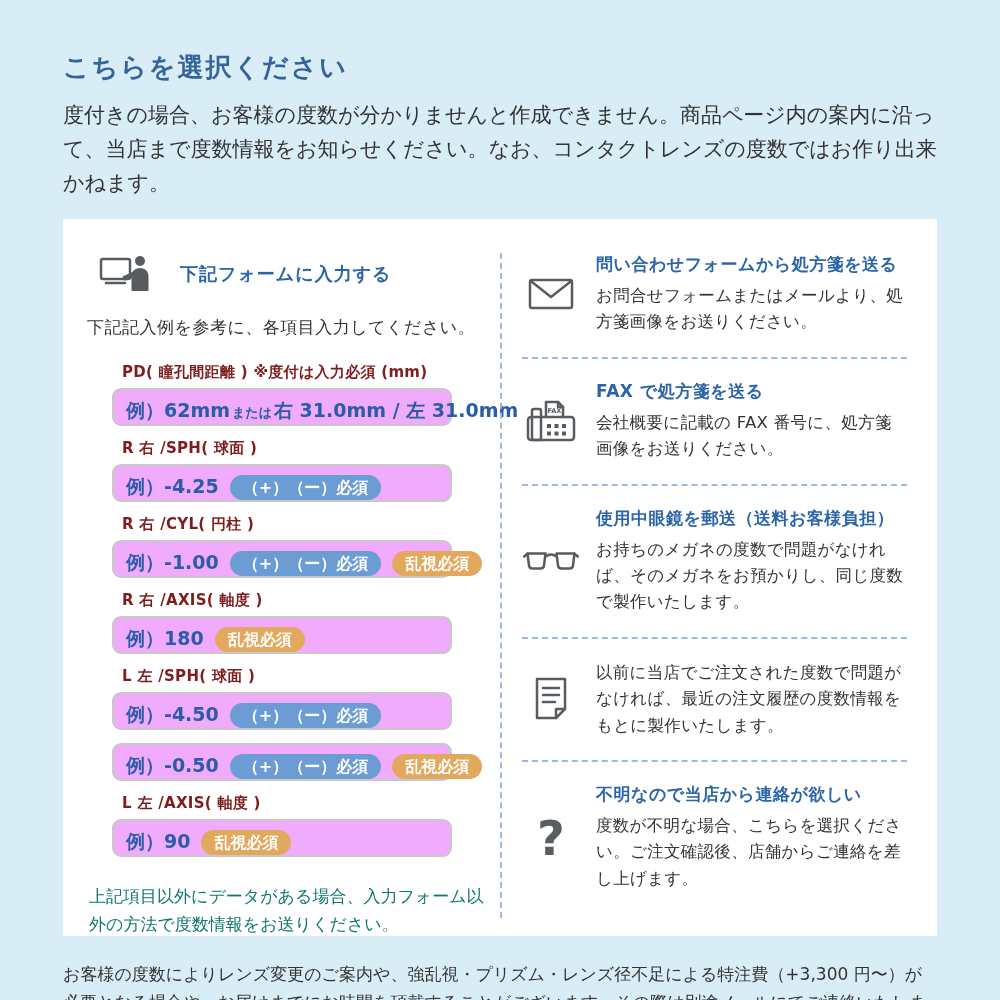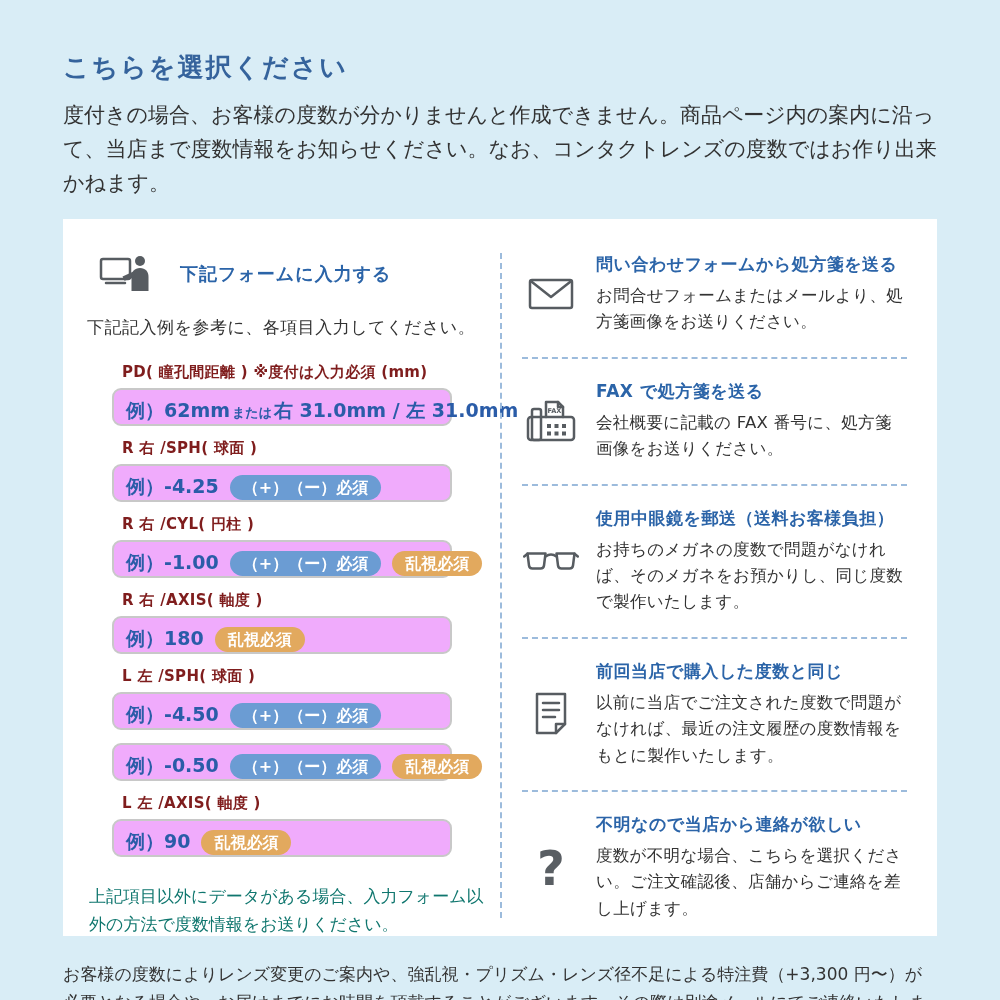--- a/index.html
+++ b/index.html
@@ -214,21 +214,20 @@
         <div class="method-icon">
           <svg width="40" height="46" viewBox="0 0 40 46">
             <path class="stroke" d="M6 3 h28 v30 l-9 9 H6 z"></path>
             <path class="stroke" d="M34 33 h-9 v9" stroke-width="2.2"></path>
             <line class="stroke" x1="12" y1="12" x2="28" y2="12"></line>
             <line class="stroke" x1="12" y1="19" x2="28" y2="19"></line>
             <line class="stroke" x1="12" y1="26" x2="24" y2="26"></line>
           </svg>
         </div>
         <div class="method-text">
-          <div class="method-title">前回当店で購入した度数と同じ</div>
           <div class="method-body">以前に当店でご注文された度数で問題がなければ、最近の注文履歴の度数情報をもとに製作いたします。</div>
         </div>
       </div>
 
       <div class="divider-h"></div>
 
       <div class="method">
         <div class="method-icon">
           <div class="q-glyph">?</div>
         </div>

